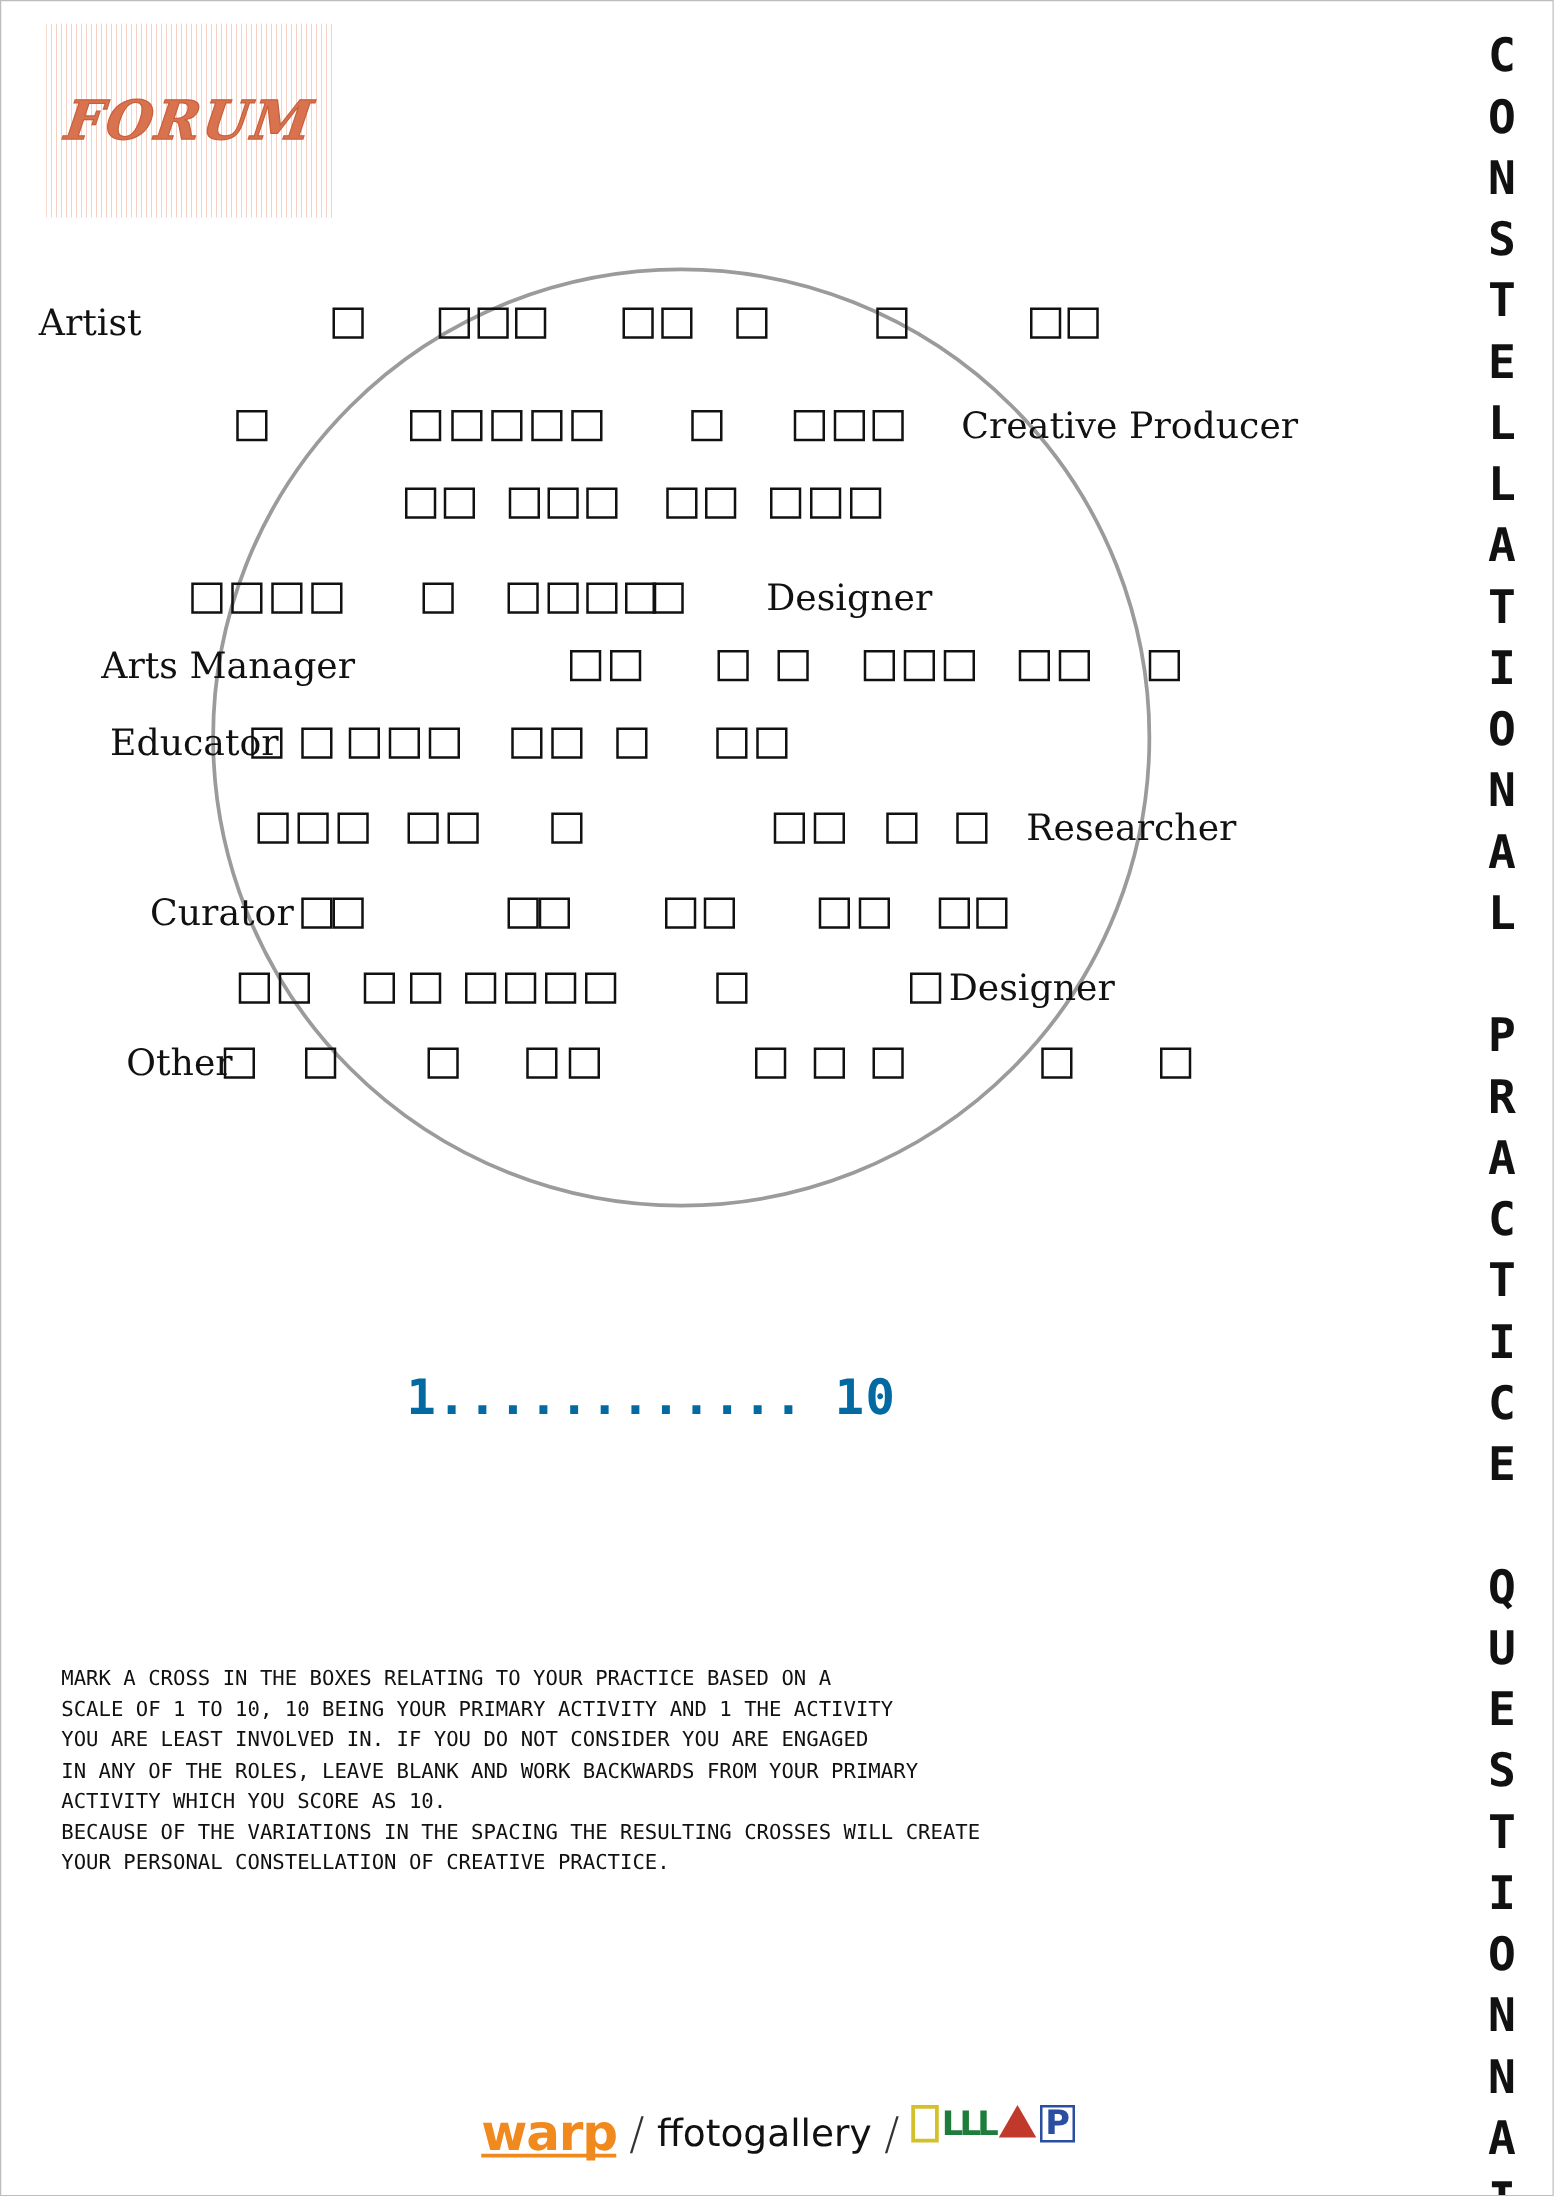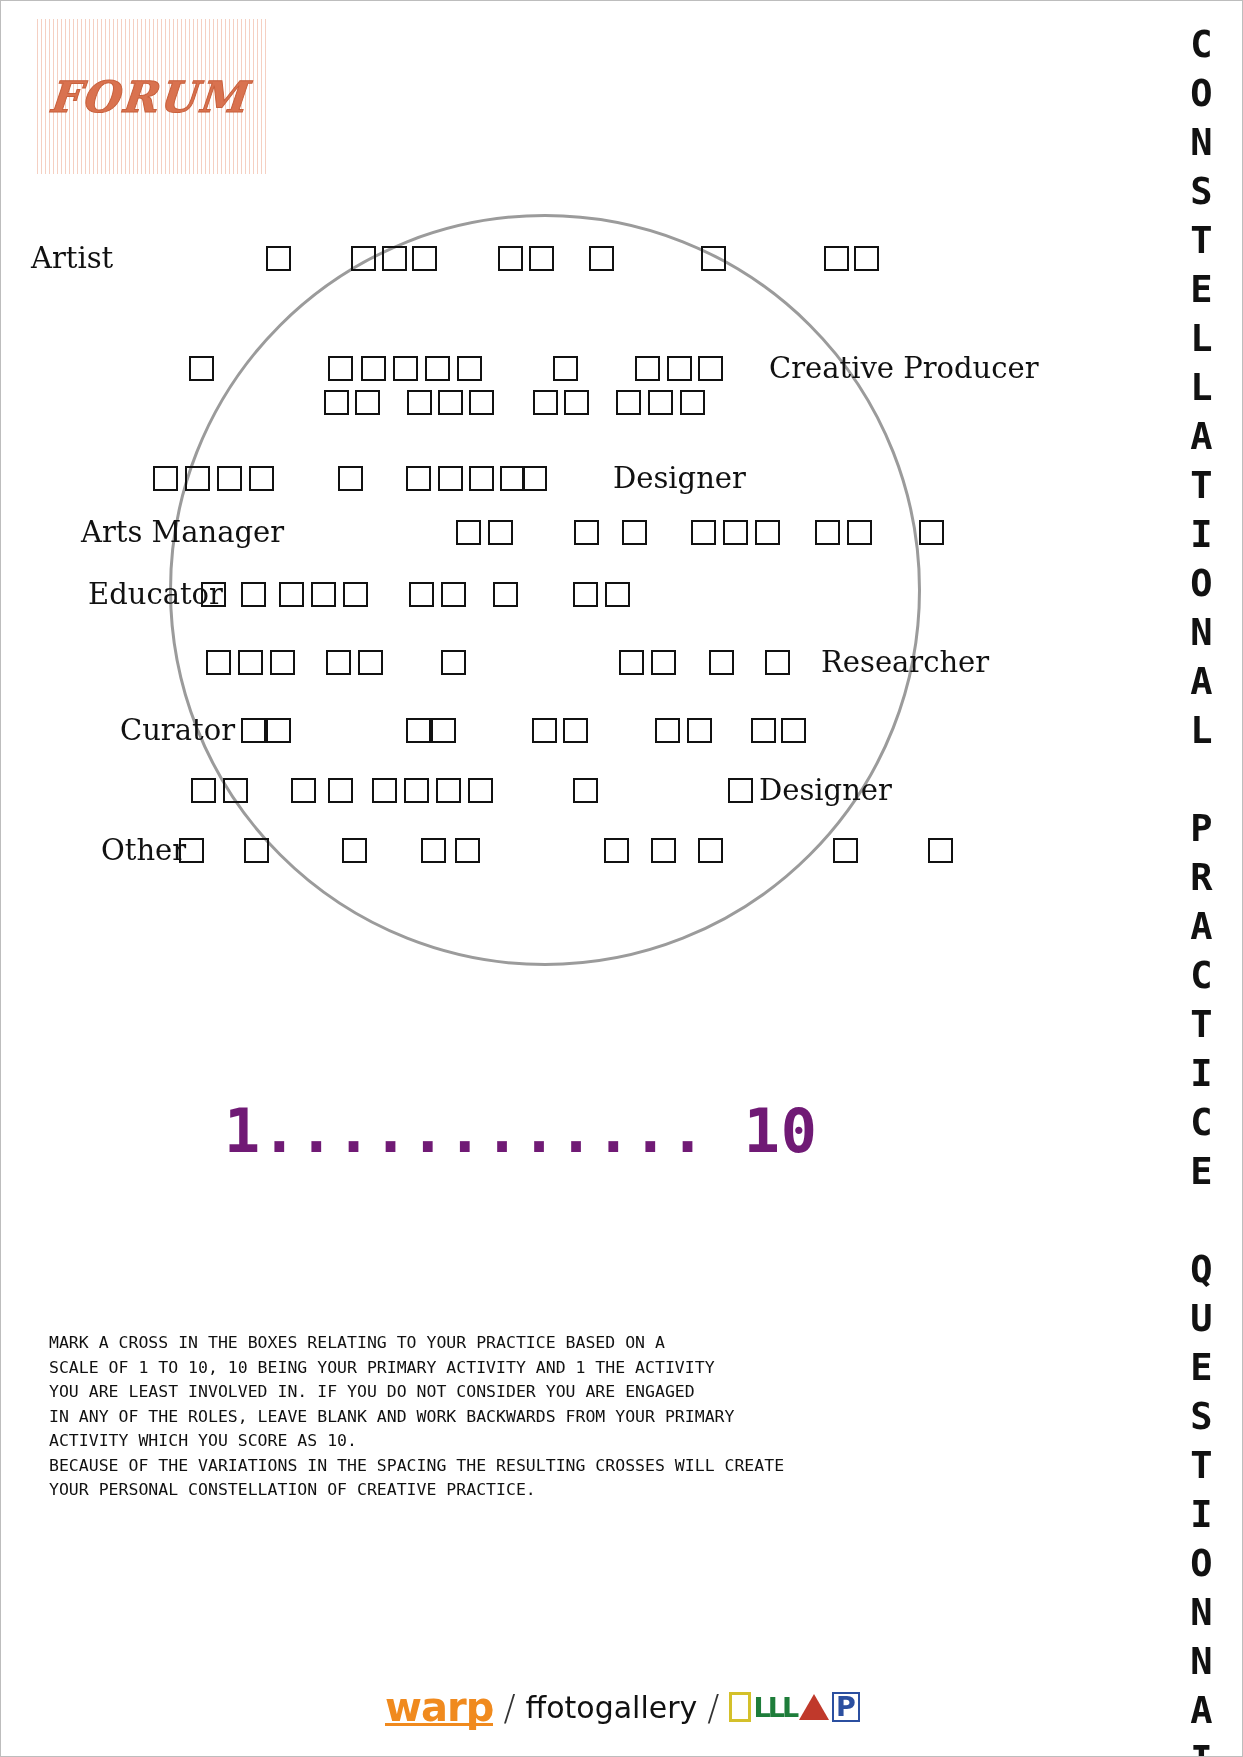--- a/index.html
+++ b/index.html
@@ -113,23 +113,23 @@
   }
 
   
   .scale {
     position: absolute;
     left: 0;
     top: 1095px;
     width: 1040px;
     text-align: center;
     font-family: "DejaVu Sans Mono", monospace;
-    font-size: 60px;
-    font-weight: bold;
-    color: #701a75;
+    font-size: 39px;
+    font-weight: bold;
+    color: #0369a1;
     letter-spacing: 1px;
   }
 
   
   .instructions {
     position: absolute;
     left: 48px;
     top: 1330px;
     width: 900px;
     font-family: "DejaVu Sans Mono", monospace;
@@ -172,21 +172,21 @@
     color: #333;
     font-weight: 300;
   }
   .ffoto-logo {
     font-family: "DejaVu Sans", sans-serif;
     font-size: 30px;
     color: #111;
   }
   .lllp-logo {
     display: inline-flex;
-    align-items: center;
+    align-items: flex-start;
     gap: 2px;
     position: relative;
     height: 46px;
   }
   .lllp-logo .g-box {
     width: 22px;
     height: 30px;
     border: 3px solid #d4c02a;
     box-sizing: border-box;
     position: relative;
@@ -236,21 +236,21 @@
           <div class="box" style="left: 350px;"></div>
           <div class="box" style="left: 381px;"></div>
           <div class="box" style="left: 411px;"></div>
           <div class="box" style="left: 497px;"></div>
           <div class="box" style="left: 528px;"></div>
           <div class="box" style="left: 588px;"></div>
           <div class="box" style="left: 700px;"></div>
           <div class="box" style="left: 823px;"></div>
           <div class="box" style="left: 853px;"></div>
         </div>
-        <div class="row" style="top: 122px; margin-top: 28px;">
+        <div class="row" style="top: 122px;">
           <div class="row-label" style="left: 768px;">Creative Producer</div>
           <div class="box" style="left: 188px;"></div>
           <div class="box" style="left: 327px;"></div>
           <div class="box" style="left: 360px;"></div>
           <div class="box" style="left: 392px;"></div>
           <div class="box" style="left: 424px;"></div>
           <div class="box" style="left: 456px;"></div>
           <div class="box" style="left: 552px;"></div>
           <div class="box" style="left: 634px;"></div>
           <div class="box" style="left: 666px;"></div>

